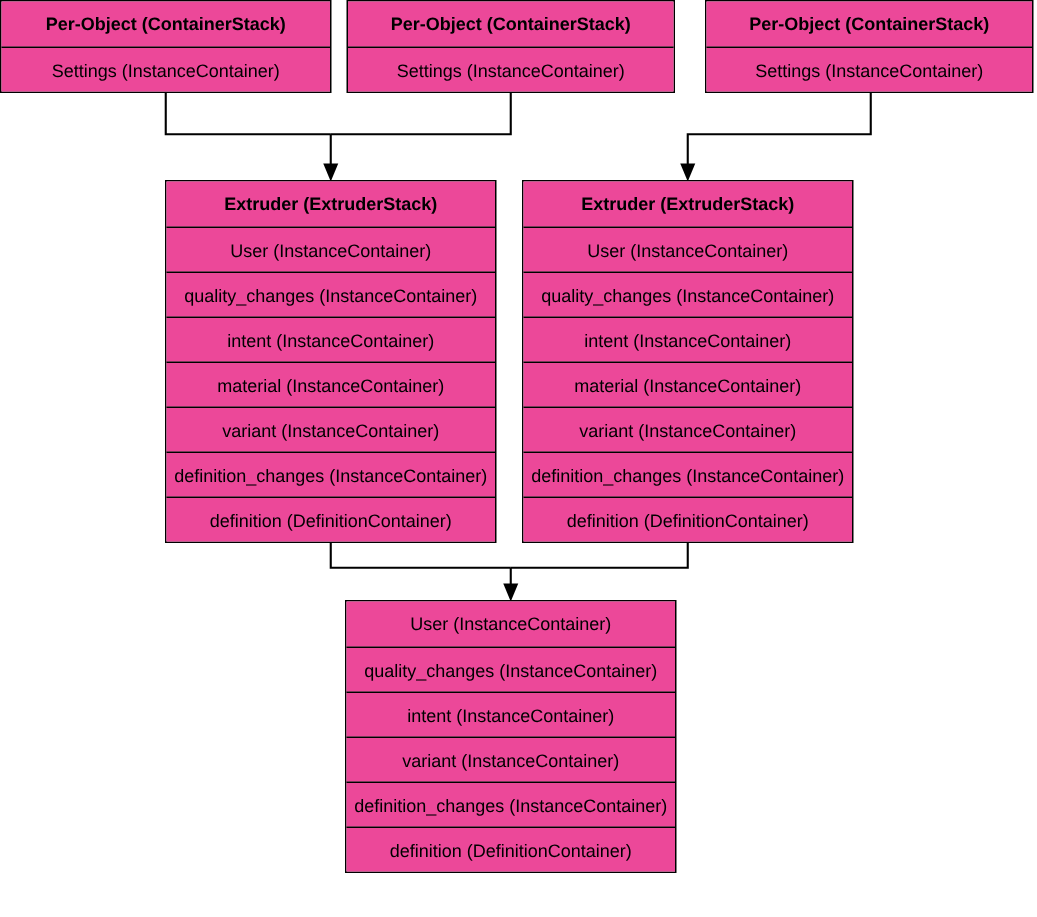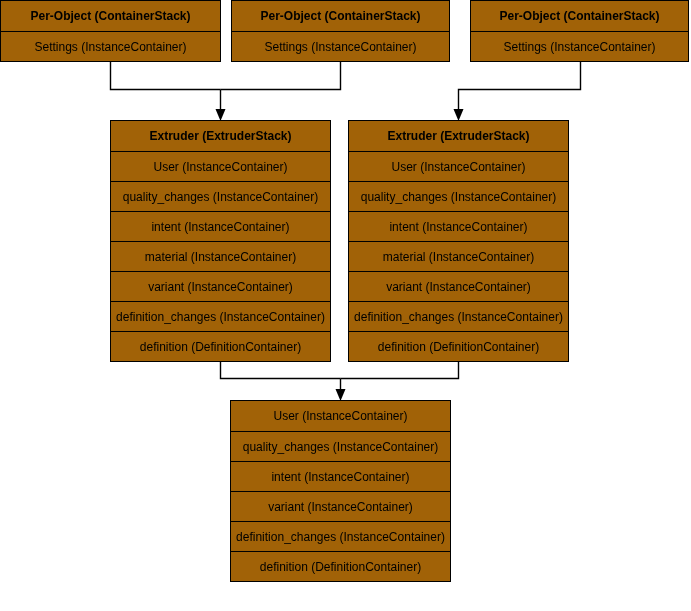--- a/index.html
+++ b/index.html
@@ -28,21 +28,21 @@
     box-sizing: border-box;
     display: flex;
     align-items: center;
     justify-content: center;
     text-align: center;
     height: 30px;
     font-size: 12px;
     line-height: 14px;
     color: #000000;
     padding: 0 0;
-    background: #a16207;
+    background: #ec4899;
     white-space: nowrap;
   }
   .row + .row {
     border-top: 1.4px solid #000000;
   }
   .row.header {
     font-weight: bold;
   }
   svg.wires {
     position: absolute;

